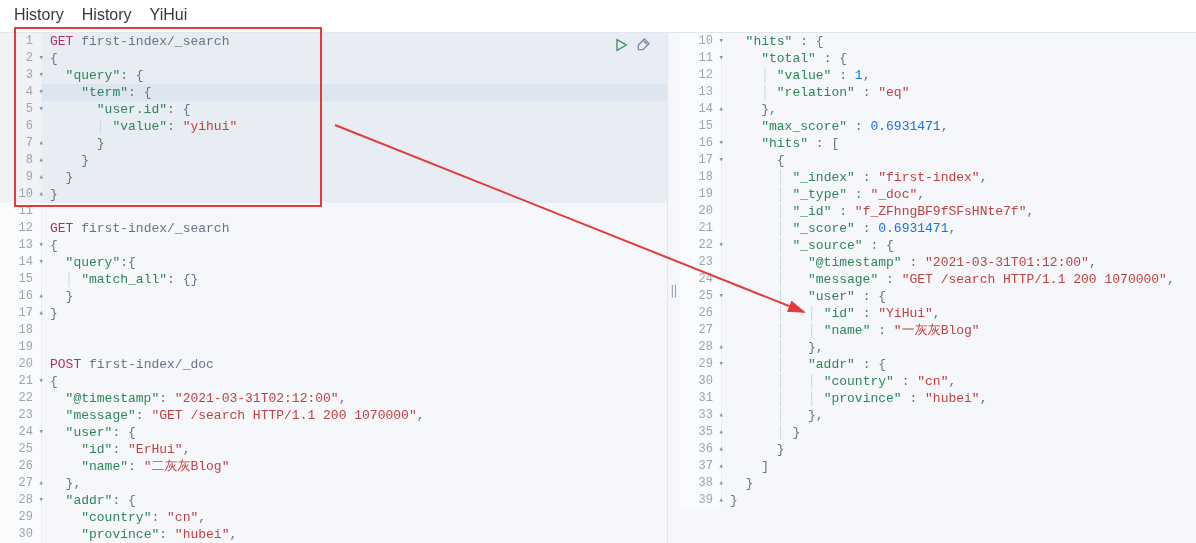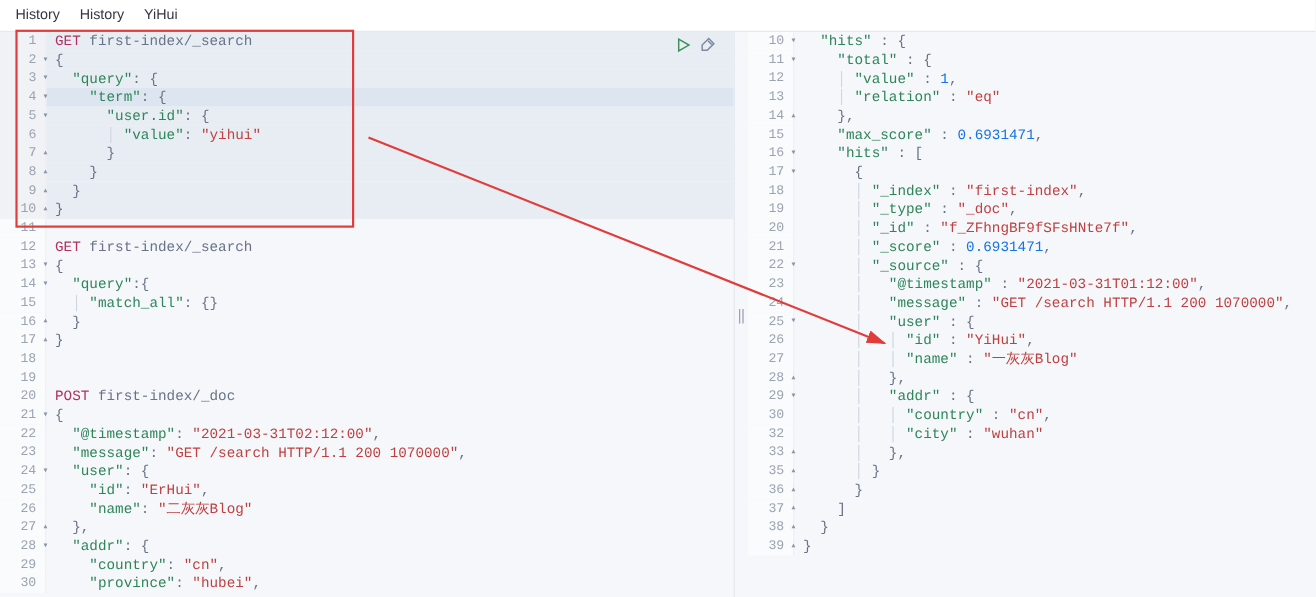--- a/index.html
+++ b/index.html
@@ -13,21 +13,21 @@
     width: 1196px;
     height: 543px;
     overflow: hidden;
     position: relative;
   }
   .menubar {
     display: flex;
     gap: 18px;
     padding: 4px 14px 6px;
     font-family: "Segoe UI", Arial, sans-serif;
-    font-size: 13px;
+    font-size: 16px;
     color: #343741;
     background: #ffffff;
     border-bottom: 1px solid #e1e6ee;
   }
   .menubar span { cursor: pointer; }
   .main {
     display: flex;
     height: calc(100% - 24px);
   }
   .pane {
@@ -190,21 +190,21 @@
         <div class="line"><div class="gutter">21</div><div class="code"><span class="guide">      │ </span><span class="hl-key">"_score"</span><span class="hl-punc"> : </span><span class="hl-num">0.6931471</span><span class="hl-punc">,</span></div></div>
         <div class="line"><div class="gutter">22<span class="fold">▾</span></div><div class="code"><span class="guide">      │ </span><span class="hl-key">"_source"</span><span class="hl-punc"> : {</span></div></div>
         <div class="line"><div class="gutter">23</div><div class="code"><span class="guide">      │   </span><span class="hl-key">"@timestamp"</span><span class="hl-punc"> : </span><span class="hl-str">"2021-03-31T01:12:00"</span><span class="hl-punc">,</span></div></div>
         <div class="line"><div class="gutter">24</div><div class="code"><span class="guide">      │   </span><span class="hl-key">"message"</span><span class="hl-punc"> : </span><span class="hl-str">"GET /search HTTP/1.1 200 1070000"</span><span class="hl-punc">,</span></div></div>
         <div class="line"><div class="gutter">25<span class="fold">▾</span></div><div class="code"><span class="guide">      │   </span><span class="hl-key">"user"</span><span class="hl-punc"> : {</span></div></div>
         <div class="line"><div class="gutter">26</div><div class="code"><span class="guide">      │   │ </span><span class="hl-key">"id"</span><span class="hl-punc"> : </span><span class="hl-str">"YiHui"</span><span class="hl-punc">,</span></div></div>
         <div class="line"><div class="gutter">27</div><div class="code"><span class="guide">      │   │ </span><span class="hl-key">"name"</span><span class="hl-punc"> : </span><span class="hl-str">"一灰灰Blog"</span></div></div>
         <div class="line"><div class="gutter">28<span class="fold">▴</span></div><div class="code"><span class="guide">      │   </span><span class="hl-punc">},</span></div></div>
         <div class="line"><div class="gutter">29<span class="fold">▾</span></div><div class="code"><span class="guide">      │   </span><span class="hl-key">"addr"</span><span class="hl-punc"> : {</span></div></div>
         <div class="line"><div class="gutter">30</div><div class="code"><span class="guide">      │   │ </span><span class="hl-key">"country"</span><span class="hl-punc"> : </span><span class="hl-str">"cn"</span><span class="hl-punc">,</span></div></div>
-        <div class="line"><div class="gutter">32</div><div class="code"><span class="guide">      │   │ </span><span class="hl-key">"city"</span><span class="hl-punc"> : </span><span class="hl-str">"wuhan"</span></div></div>
+        <div class="line"><div class="gutter">31</div><div class="code"><span class="guide">      │   │ </span><span class="hl-key">"province"</span><span class="hl-punc"> : </span><span class="hl-str">"hubei"</span><span class="hl-punc">,</span></div></div>
         <div class="line"><div class="gutter">33<span class="fold">▴</span></div><div class="code"><span class="guide">      │   </span><span class="hl-punc">},</span></div></div>
         <div class="line"><div class="gutter">35<span class="fold">▴</span></div><div class="code"><span class="guide">      │ </span><span class="hl-punc">}</span></div></div>
         <div class="line"><div class="gutter">36<span class="fold">▴</span></div><div class="code"><span class="guide">      </span><span class="hl-punc">}</span></div></div>
         <div class="line"><div class="gutter">37<span class="fold">▴</span></div><div class="code"><span class="guide">    </span><span class="hl-punc">]</span></div></div>
         <div class="line"><div class="gutter">38<span class="fold">▴</span></div><div class="code"><span class="guide">  </span><span class="hl-punc">}</span></div></div>
         <div class="line"><div class="gutter">39<span class="fold">▴</span></div><div class="code"><span class="hl-punc">}</span></div></div>
       </div>
   </div>
 
 </div>

